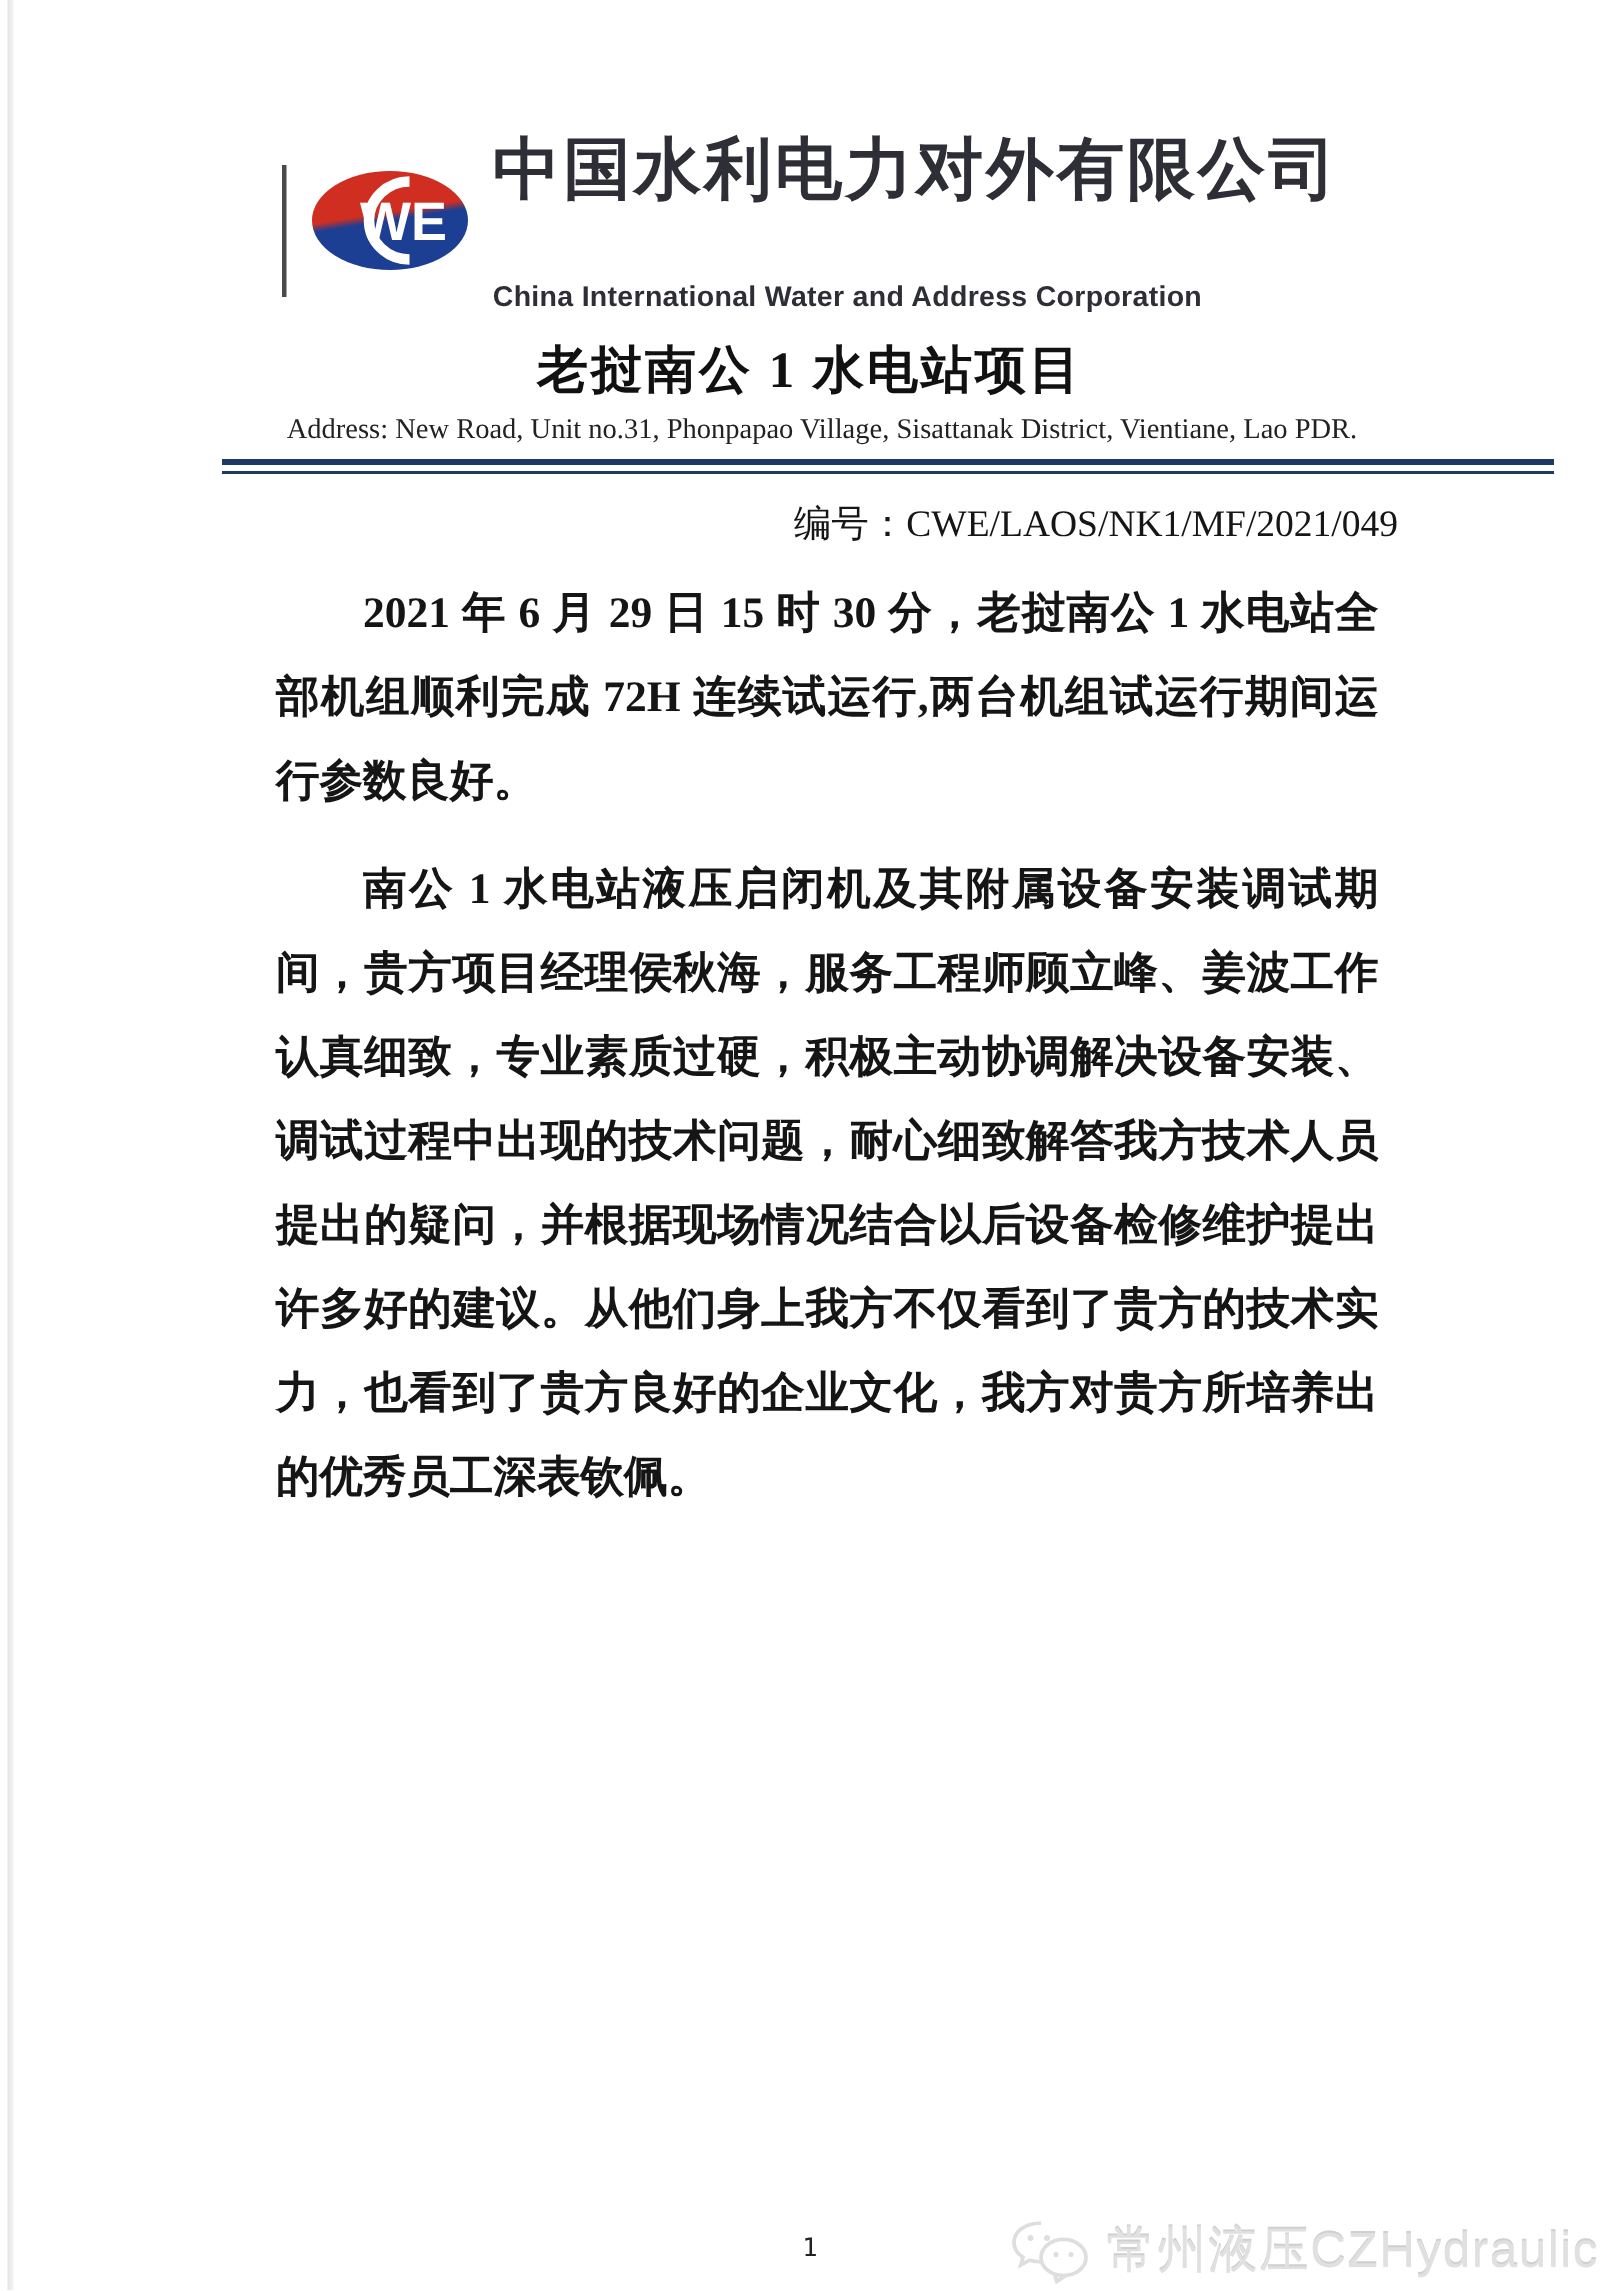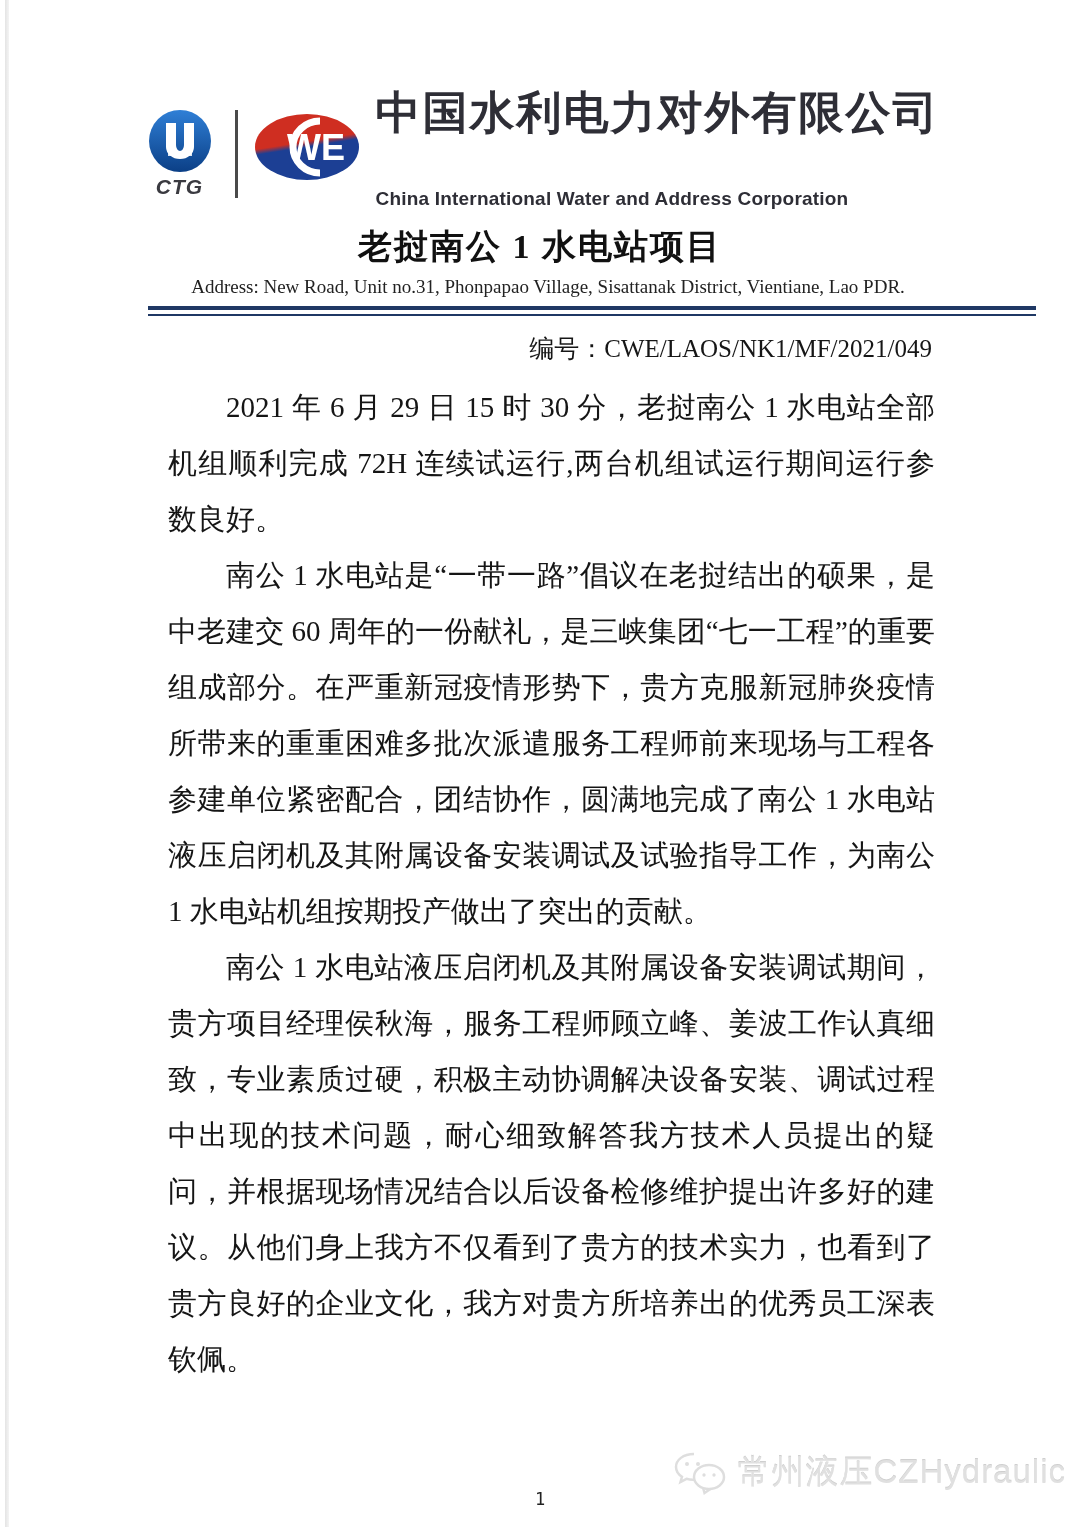--- a/index.html
+++ b/index.html
@@ -65,58 +65,44 @@
   .letter-title{
     text-align:center;font-weight:bold;font-size:42px;color:#0d0d0d;
     margin-top:22px;letter-spacing:6px;
   }
   .letter-body{
     margin:14px 145px 0 168px;
     font-size:29px;line-height:56px;color:#151515;
     text-align:justify;text-justify:inter-character;
   }
   .salutation{margin:0;}
-  .letter-body p.para{margin:0;text-indent:2em;word-break:break-all;}
+  .letter-body p.para{margin:16px;text-indent:2em;word-break:break-all;font-weight:bold;}
   
   .watermark{
-    position:absolute;right:14px;bottom:32px;
+    position:absolute;right:14px;bottom:4px;
     display:flex;align-items:center;gap:8px;
     font-family:"Liberation Sans","DejaVu Sans",sans-serif;
     font-size:33px;color:#e0e0e0;
     text-shadow:0 1px 0 #fff,0 -1px 0 #cfcfcf;
     letter-spacing:1px;white-space:nowrap;margin-top:41px;
   }
   .wechat-icon{width:56px;height:44px;display:block;opacity:.85;}
   .page-number{
     position:absolute;left:50%;transform:translateX(-50%);
     bottom:18px;font-size:17px;color:#222;
     font-family:"DejaVu Sans Mono","Liberation Mono",monospace;
   }
 </style>
 </head>
 <body>
 
 <div class="page">
   <div class="scan-edge"></div>
 
   <div class="header">
-    <div class="ctg-block">
-      <svg class="ctg-circle" viewBox="0 0 64 64">
-        <defs>
-          <linearGradient id="ctgGrad" x1="0" y1="0" x2="0" y2="1">
-            <stop offset="0" stop-color="#2f7fd6"></stop>
-            <stop offset="1" stop-color="#0b3f86"></stop>
-          </linearGradient>
-        </defs>
-        <circle cx="32" cy="32" r="31" fill="url(#ctgGrad)"></circle>
-        <path d="M18 14 h10 v22 a4 6 0 0 0 8 0 v-22 h10 v24 a14 12 0 0 1 -28 0 z" fill="#ffffff"></path>
-        <rect x="20" y="44" width="24" height="3" fill="#ffffff" opacity="0.85"></rect>
-      </svg>
-      <span class="ctg-label">CTG</span>
-    </div>
 
     <div class="logo-divider"></div>
 
     <svg class="cwe-oval" viewBox="0 0 106 70">
       <defs>
         <linearGradient id="cweGrad" x1="0.2" y1="0" x2="0.45" y2="1">
           <stop offset="0.46" stop-color="#cf2e21"></stop>
           <stop offset="0.54" stop-color="#1c3f94"></stop>
         </linearGradient>
       </defs>
@@ -132,21 +118,20 @@
   </div>
 
   <div class="project-title-zh">老挝南公 1 水电站项目</div>
   <div class="address-line">Address: New Road, Unit no.31, Phonpapao Village, Sisattanak District, Vientiane, Lao PDR.</div>
   <div class="double-rule"></div>
   <div class="ref-line">编号：CWE/LAOS/NK1/MF/2021/049</div>
 
 
   <div class="letter-body">
     <p class="para">2021 年 6 月 29 日 15 时 30 分，老挝南公 1 水电站全部机组顺利完成 72H 连续试运行,两台机组试运行期间运行参数良好。</p>
-    <p class="para">南公 1 水电站是“一带一路”倡议在老挝结出的硕果，是中老建交 60 周年的一份献礼，是三峡集团“七一工程”的重要组成部分。在严重新冠疫情形势下，贵方克服新冠肺炎疫情所带来的重重困难多批次派遣服务工程师前来现场与工程各参建单位紧密配合，团结协作，圆满地完成了南公 1 水电站液压启闭机及其附属设备安装调试及试验指导工作，为南公 1 水电站机组按期投产做出了突出的贡献。</p>
     <p class="para">南公 1 水电站液压启闭机及其附属设备安装调试期间，贵方项目经理侯秋海，服务工程师顾立峰、姜波工作认真细致，专业素质过硬，积极主动协调解决设备安装、调试过程中出现的技术问题，耐心细致解答我方技术人员提出的疑问，并根据现场情况结合以后设备检修维护提出许多好的建议。从他们身上我方不仅看到了贵方的技术实力，也看到了贵方良好的企业文化，我方对贵方所培养出的优秀员工深表钦佩。</p>
   </div>
 
   <div class="watermark">
     <svg class="wechat-icon" viewBox="0 0 56 44">
       <g fill="none" stroke="#d9d9d9" stroke-width="2.5">
         <path d="M21 3 C10 3 3 9 3 16 c0 4 2.5 7.5 6 9.8 L7.5 31 l6-3.2 c2.3.7 4.9 1 7.5.9"></path>
         <ellipse cx="36" cy="26" rx="15" ry="12"></ellipse>
         <path d="M30 36.5 L31.5 42 l6-4"></path>
       </g>

